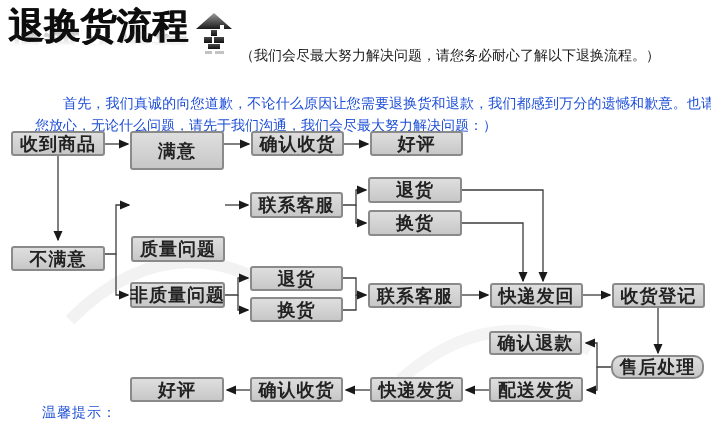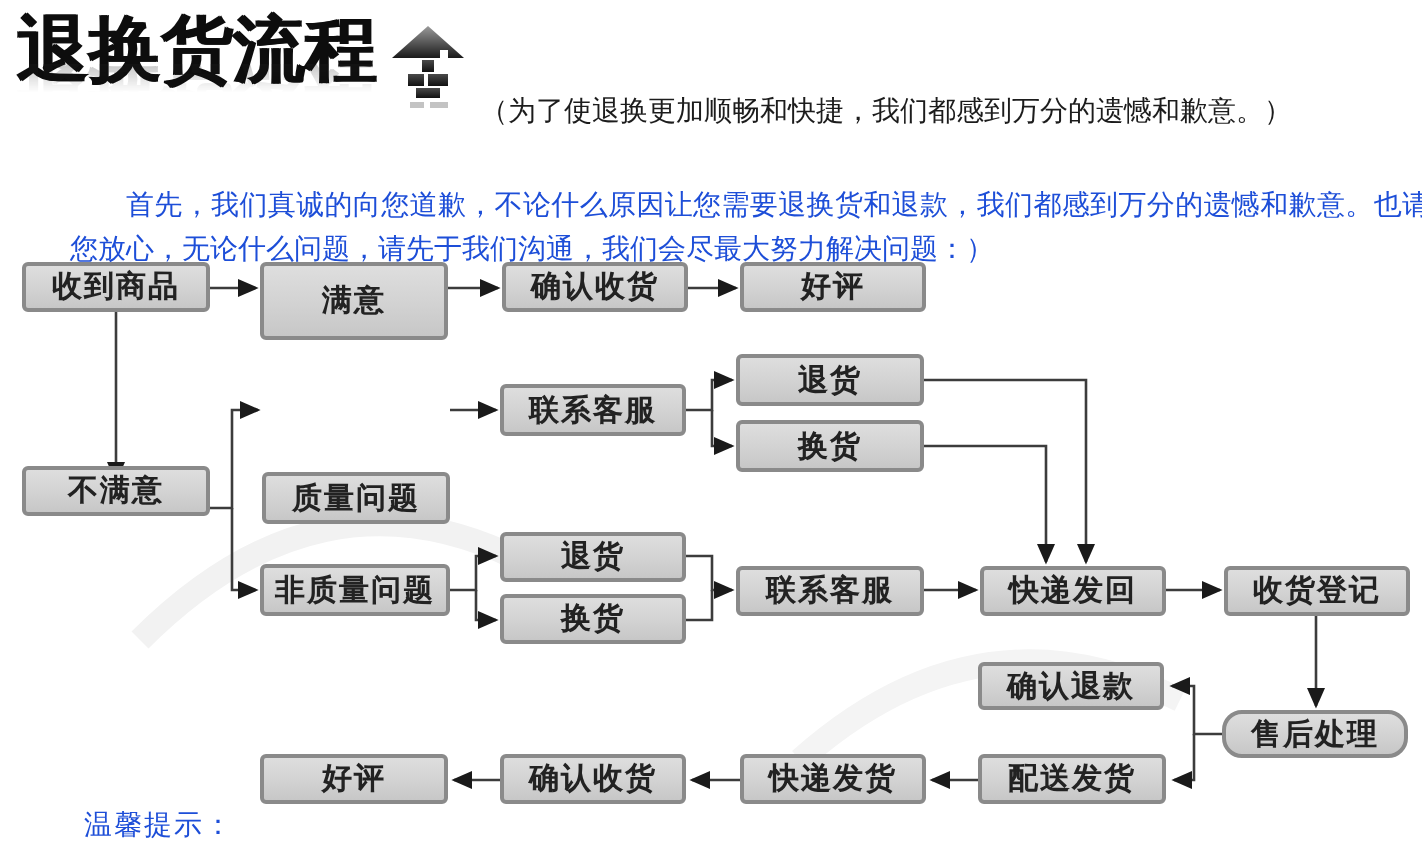--- a/index.html
+++ b/index.html
@@ -40,21 +40,21 @@
   }
 
   
   #edges{position:absolute;left:0;top:0;width:711px;height:424px;pointer-events:none;}
   #nodes{position:absolute;left:0;top:0;width:711px;height:424px;}
   .node{
     position:absolute;box-sizing:border-box;
     background:linear-gradient(to bottom,#dedede 0%,#d2d2d2 55%,#c7c7c7 100%);
     border:2px solid #8a8a8a;border-radius:3px;
     display:flex;align-items:center;justify-content:center;
-    font-size:15px;font-weight:bold;color:#222;letter-spacing:1px;
+    font-size:18px;font-weight:bold;color:#222;letter-spacing:1px;
     white-space:nowrap;
   }
 
   
   .note{
     position:absolute;left:18px;top:404px;
     font-size:14px;color:#1d4ed8;letter-spacing:1px;margin-left:24px;
   }
 </style>
 </head>
@@ -80,21 +80,21 @@
     </defs>
     <polygon points="18,0 36,16 28,16 28,12 24,12 24,16 0,16" fill="url(#roofg)"></polygon>
     <rect x="15" y="17" width="6" height="6" fill="url(#bodyg)"></rect>
     <rect x="8" y="24" width="8" height="6" fill="url(#bodyg)"></rect>
     <rect x="18" y="24" width="10" height="6" fill="url(#bodyg)"></rect>
     <rect x="12" y="31" width="12" height="5" fill="url(#bodyg)"></rect>
     <rect x="9" y="38" width="7" height="3" fill="#888" opacity=".5"></rect>
     <rect x="19" y="38" width="9" height="3" fill="#888" opacity=".5"></rect>
   </svg>
 
-  <div class="subtitle">（为了使退换更加顺畅和快捷，我们都感到万分的遗憾和歉意。）</div>
+  <div class="subtitle">（我们会尽最大努力解决问题，请您务必耐心了解以下退换流程。）</div>
 
   <p class="intro">首先，我们真诚的向您道歉，不论什么原因让您需要退换货和退款，我们都感到万分的遗憾和歉意。也请您放心，无论什么问题，请先于我们沟通，我们会尽最大努力解决问题：）</p>
 
   <svg id="edges" viewBox="0 0 711 424" aria-hidden="true">
     <defs>
       <marker id="arrowhead" markerWidth="8" markerHeight="8" refX="7" refY="3.5" orient="auto">
         <path d="M0,0 L8,3.5 L0,7 Z" fill="#1a1a1a"></path>
       </marker>
     </defs>
 
@@ -127,21 +127,21 @@
 
   <div id="nodes">
       <div class="node" style="left: 11px; top: 131px; width: 94px; height: 25px;">收到商品</div>
       <div class="node" style="left: 130px; top: 131px; width: 94px; height: 39px;">满意</div>
       <div class="node" style="left: 251px; top: 131px; width: 93px; height: 25px;">确认收货</div>
       <div class="node" style="left: 370px; top: 131px; width: 93px; height: 25px;">好评</div>
       <div class="node" style="left: 131px; top: 192px; width: 94px; height: 26px; margin-top: 44px;">质量问题</div>
       <div class="node" style="left: 250px; top: 192px; width: 93px; height: 26px;">联系客服</div>
       <div class="node" style="left: 368px; top: 177px; width: 94px; height: 26px;">退货</div>
       <div class="node" style="left: 368px; top: 210px; width: 94px; height: 26px;">换货</div>
-      <div class="node" style="left: 11px; top: 233px; width: 94px; height: 25px;">不满意</div>
+      <div class="node" style="left: 11px; top: 246px; width: 94px; height: 25px;">不满意</div>
       <div class="node" style="left: 130px; top: 282px; width: 95px; height: 26px;">非质量问题</div>
       <div class="node" style="left: 250px; top: 266px; width: 93px; height: 25px;">退货</div>
       <div class="node" style="left: 250px; top: 297px; width: 93px; height: 25px;">换货</div>
       <div class="node" style="left: 368px; top: 283px; width: 94px; height: 25px;">联系客服</div>
       <div class="node" style="left: 490px; top: 283px; width: 93px; height: 25px;">快递发回</div>
       <div class="node" style="left: 489px; top: 331px; width: 93px; height: 24px;">确认退款</div>
       <div class="node" style="left: 612px; top: 283px; width: 93px; height: 25px;">收货登记</div>
       <div class="node" style="left: 611px; top: 355px; width: 93px; height: 24px; border-radius: 10px;">售后处理</div>
       <div class="node" style="left: 489px; top: 377px; width: 94px; height: 25px;">配送发货</div>
       <div class="node" style="left: 370px; top: 377px; width: 93px; height: 25px;">快递发货</div>

